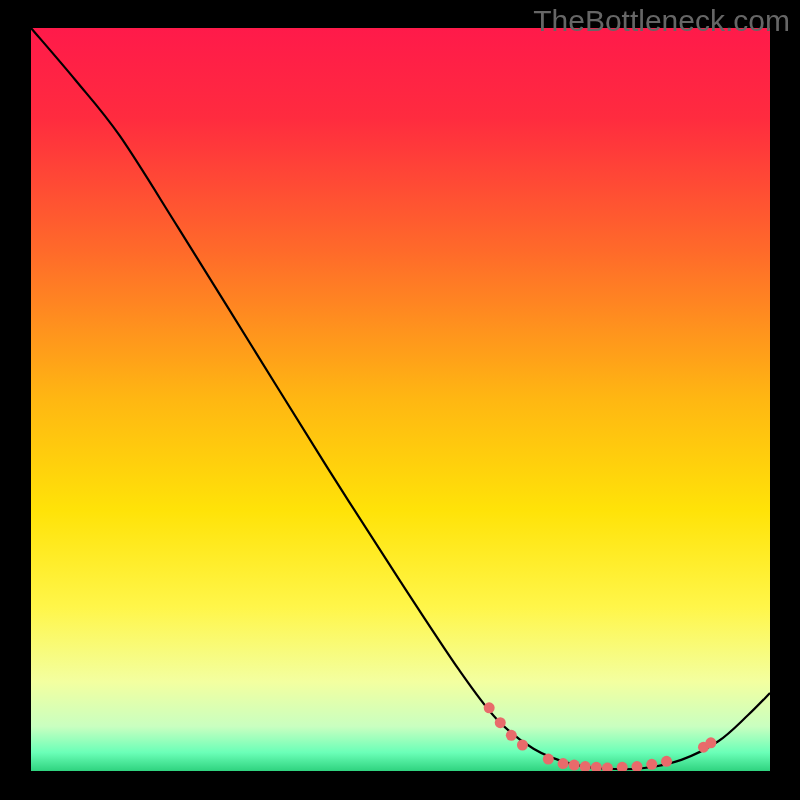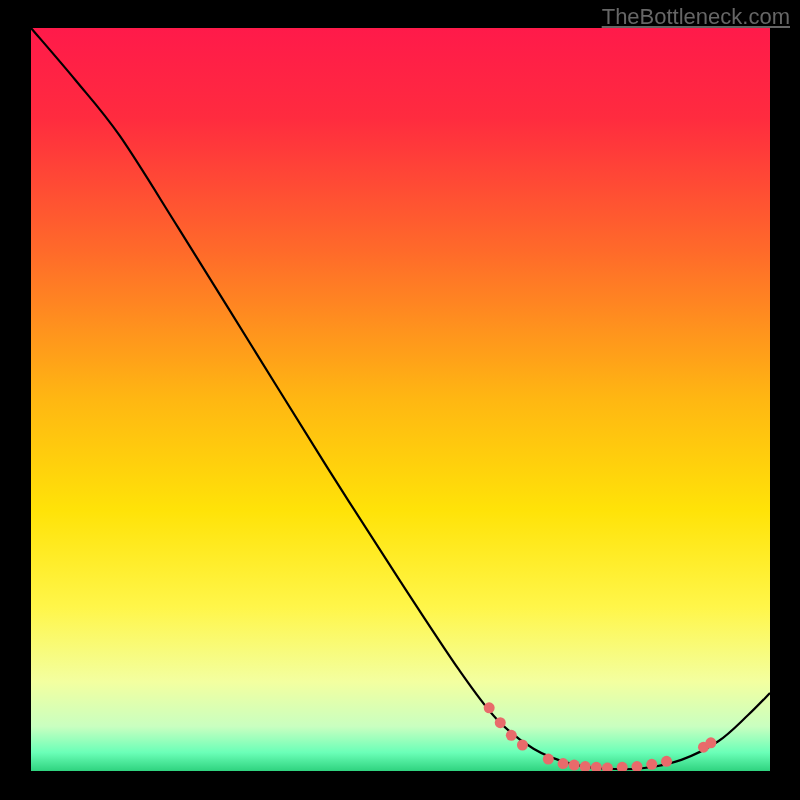--- a/index.html
+++ b/index.html
@@ -9,24 +9,23 @@
     height: 800px;
     background: black;
     position: relative;
     font-family: Arial, sans-serif;
   }
   #attribution {
     position: absolute;
     top: 4px;
     right: 10px;
     color: #666;
-    font-size: 22px;
+    font-size: 30px;
     font-weight: 500;
     z-index: 10;
-    text-decoration: underline;
   }
   #chart-container {
     position: absolute;
     left: 31px;
     top: 28px;
     width: 739px;
     height: 743px;
   }
   #gradient-bg {
     position: absolute;

